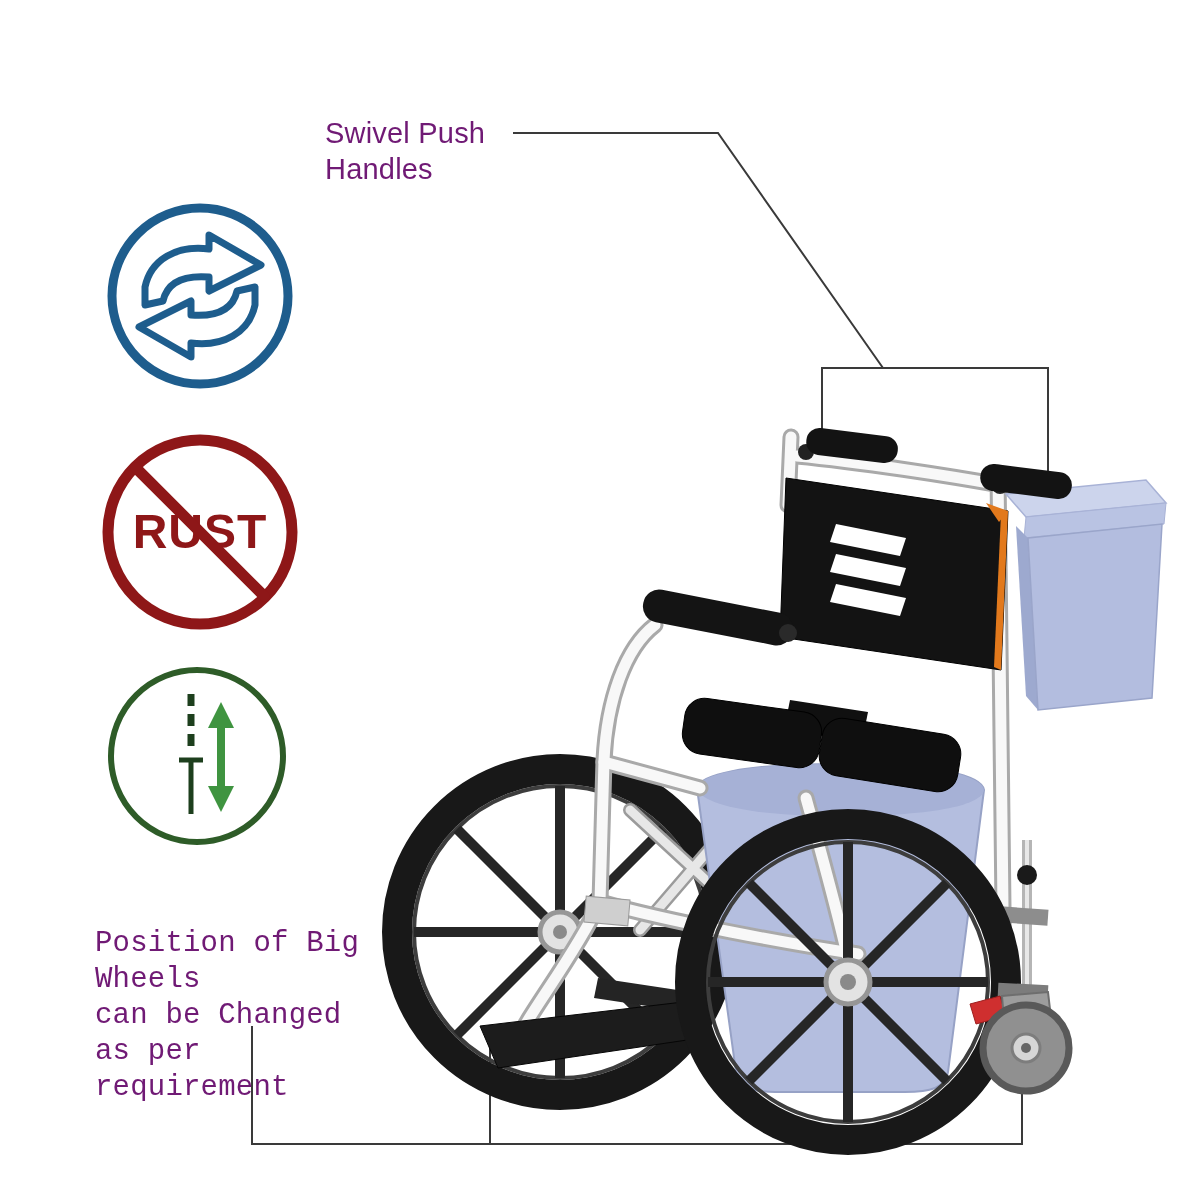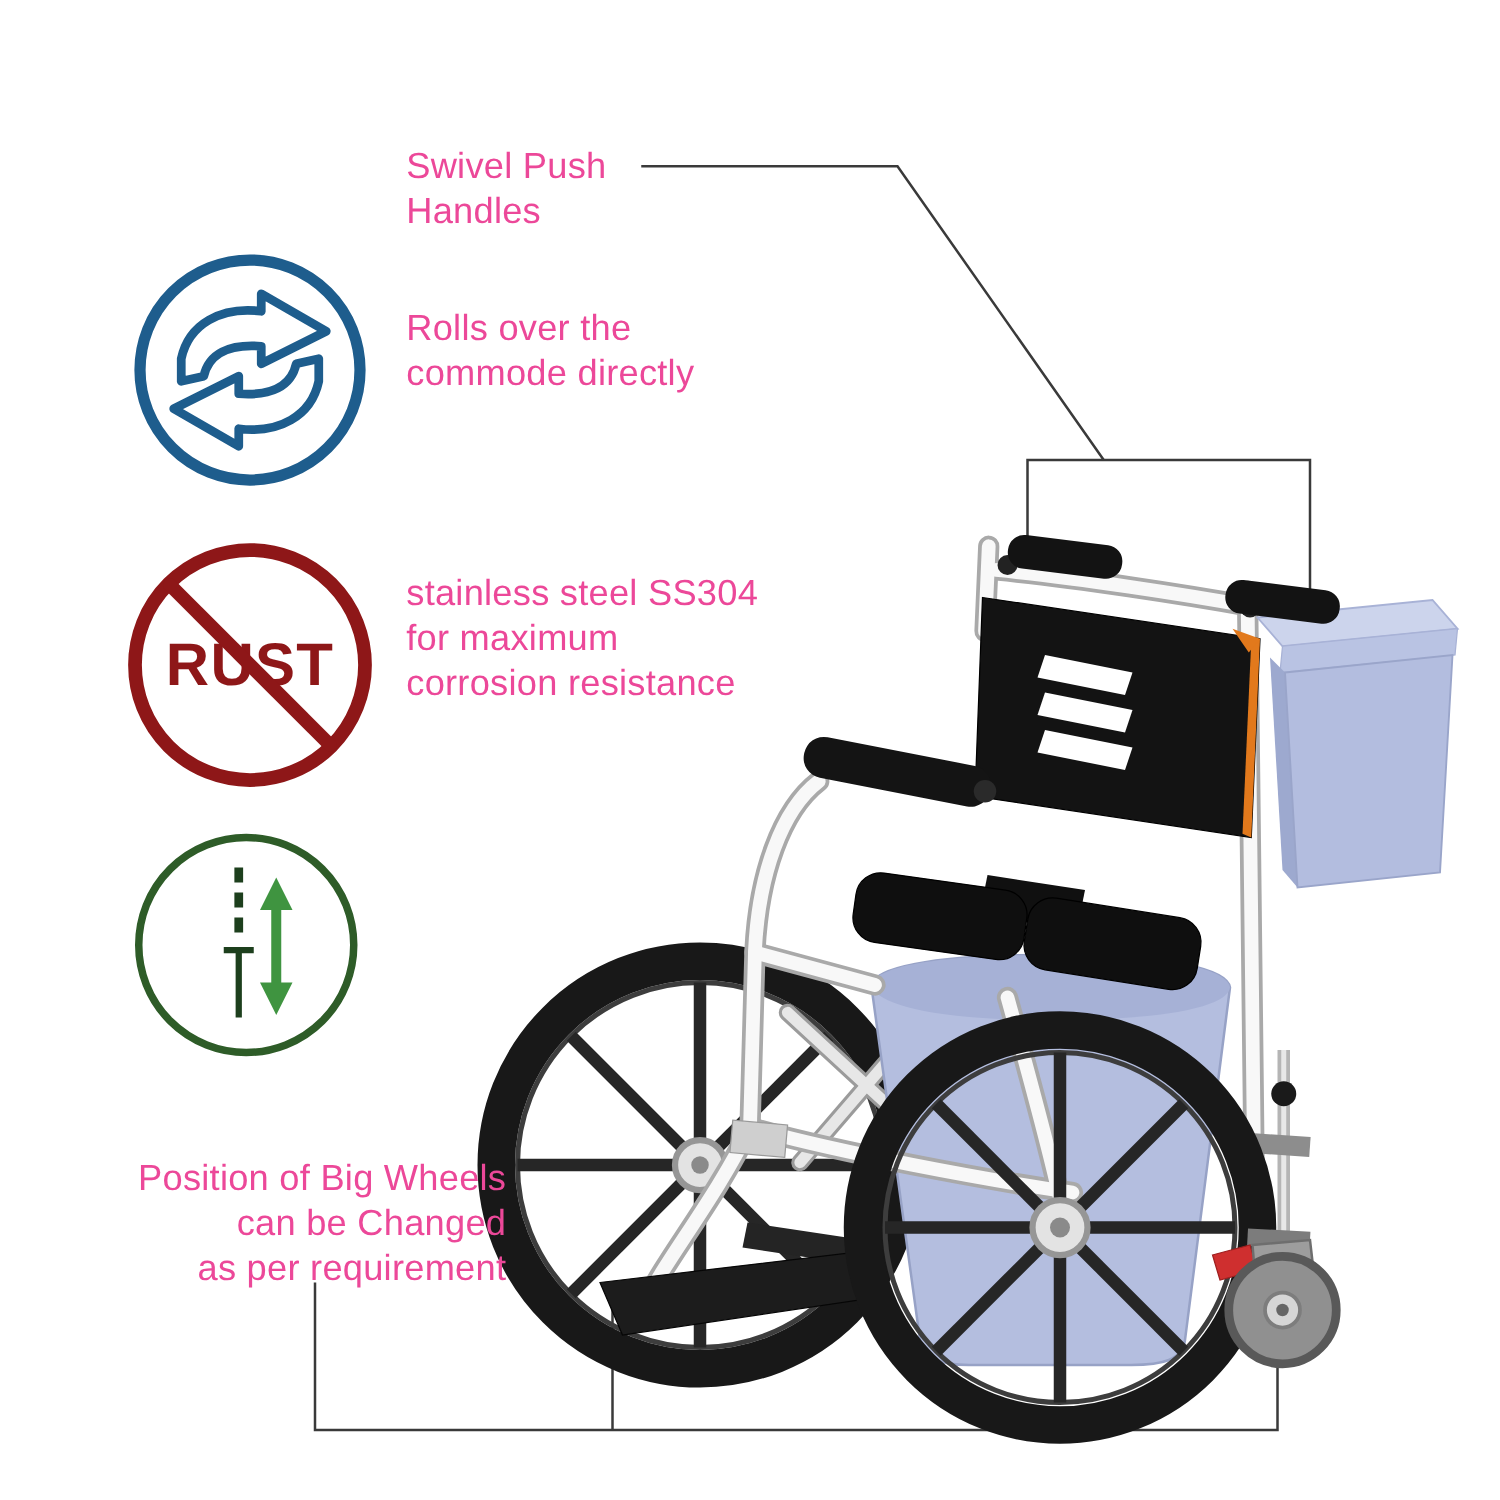--- a/index.html
+++ b/index.html
@@ -5,25 +5,25 @@
   html,body{margin:0;padding:0;background:#ffffff;}
   body{width:1200px;height:1200px;font-family:"Liberation Sans",sans-serif;}
   .stage{position:relative;width:1200px;height:1200px;overflow:hidden;background:#fff;}
   .art{position:absolute;left:0;top:0;}
   .icon{position:absolute;}
   .label{
     position:absolute;
     font-size:29px;
     line-height:1.24;
     font-weight:500;
-    color:#ec4899;
+    color:#701a75;
     white-space:pre-line;
     letter-spacing:.2px;
   }
-  .label.center{text-align:right;}
+  .label.center{text-align:left;font-family:Liberation Mono, monospace;}
 </style>
 </head>
 <body>
 
 <div class="stage">
 
   <svg class="art" width="1200" height="1200" viewBox="0 0 1200 1200">
 
     <g stroke="#3a3a3a" stroke-width="2" fill="none">
       <path d="M513 133 H718 L883 368"></path>
@@ -191,25 +191,20 @@
         <line x1="116" y1="58" x2="116" y2="128" stroke="#3f9440" stroke-width="8"></line>
         <polygon points="103,64 116,38 129,64" fill="#3f9440"></polygon>
         <polygon points="103,122 116,148 129,122" fill="#3f9440"></polygon>
       </g>
     </svg>
   </div>
 
   <div class="label" style="left:325px;top:116px">Swivel Push
 Handles</div>
 
-  <div class="label" style="left:325px;top:246px">Rolls over the
-commode directly</div>
-
-  <div class="label" style="left:325px;top:458px">stainless steel SS304
-for maximum
-corrosion resistance</div>
+
 
 
   <div class="label center" style="left:95px;top:926px;width:310px">Position of Big Wheels
 can be Changed
 as per requirement</div>
 
 </div>
 
 </body></html>

